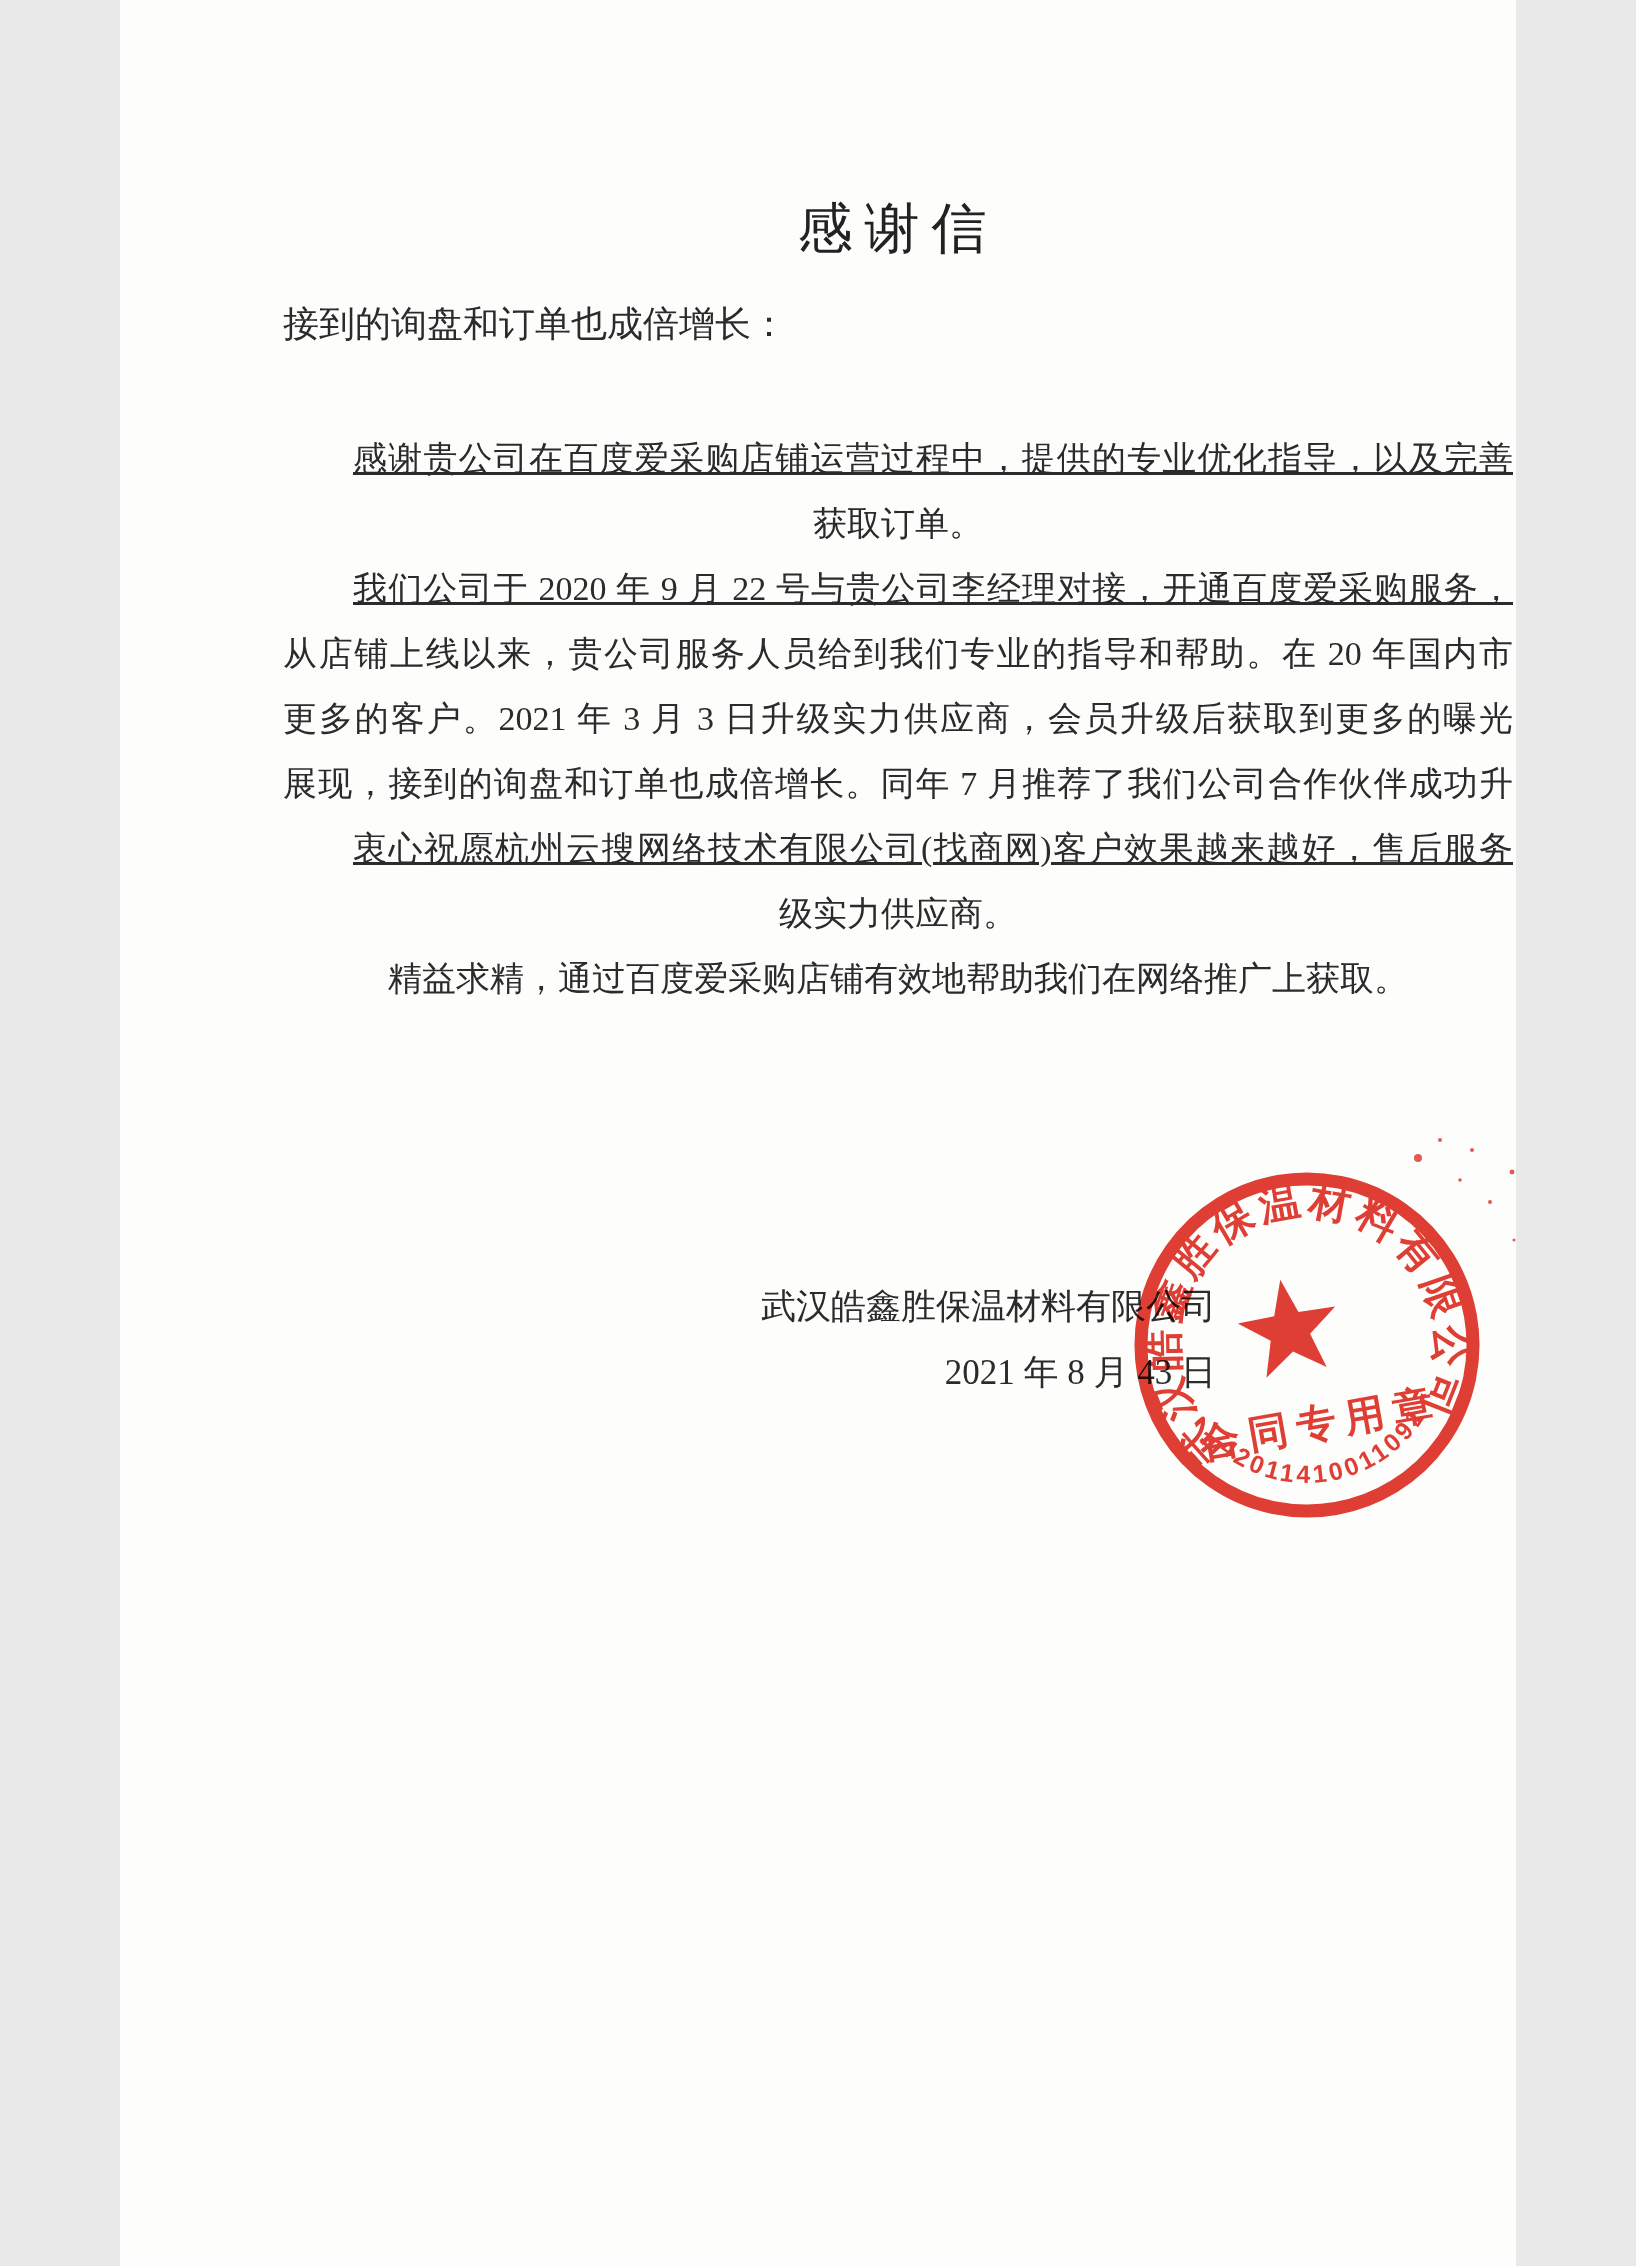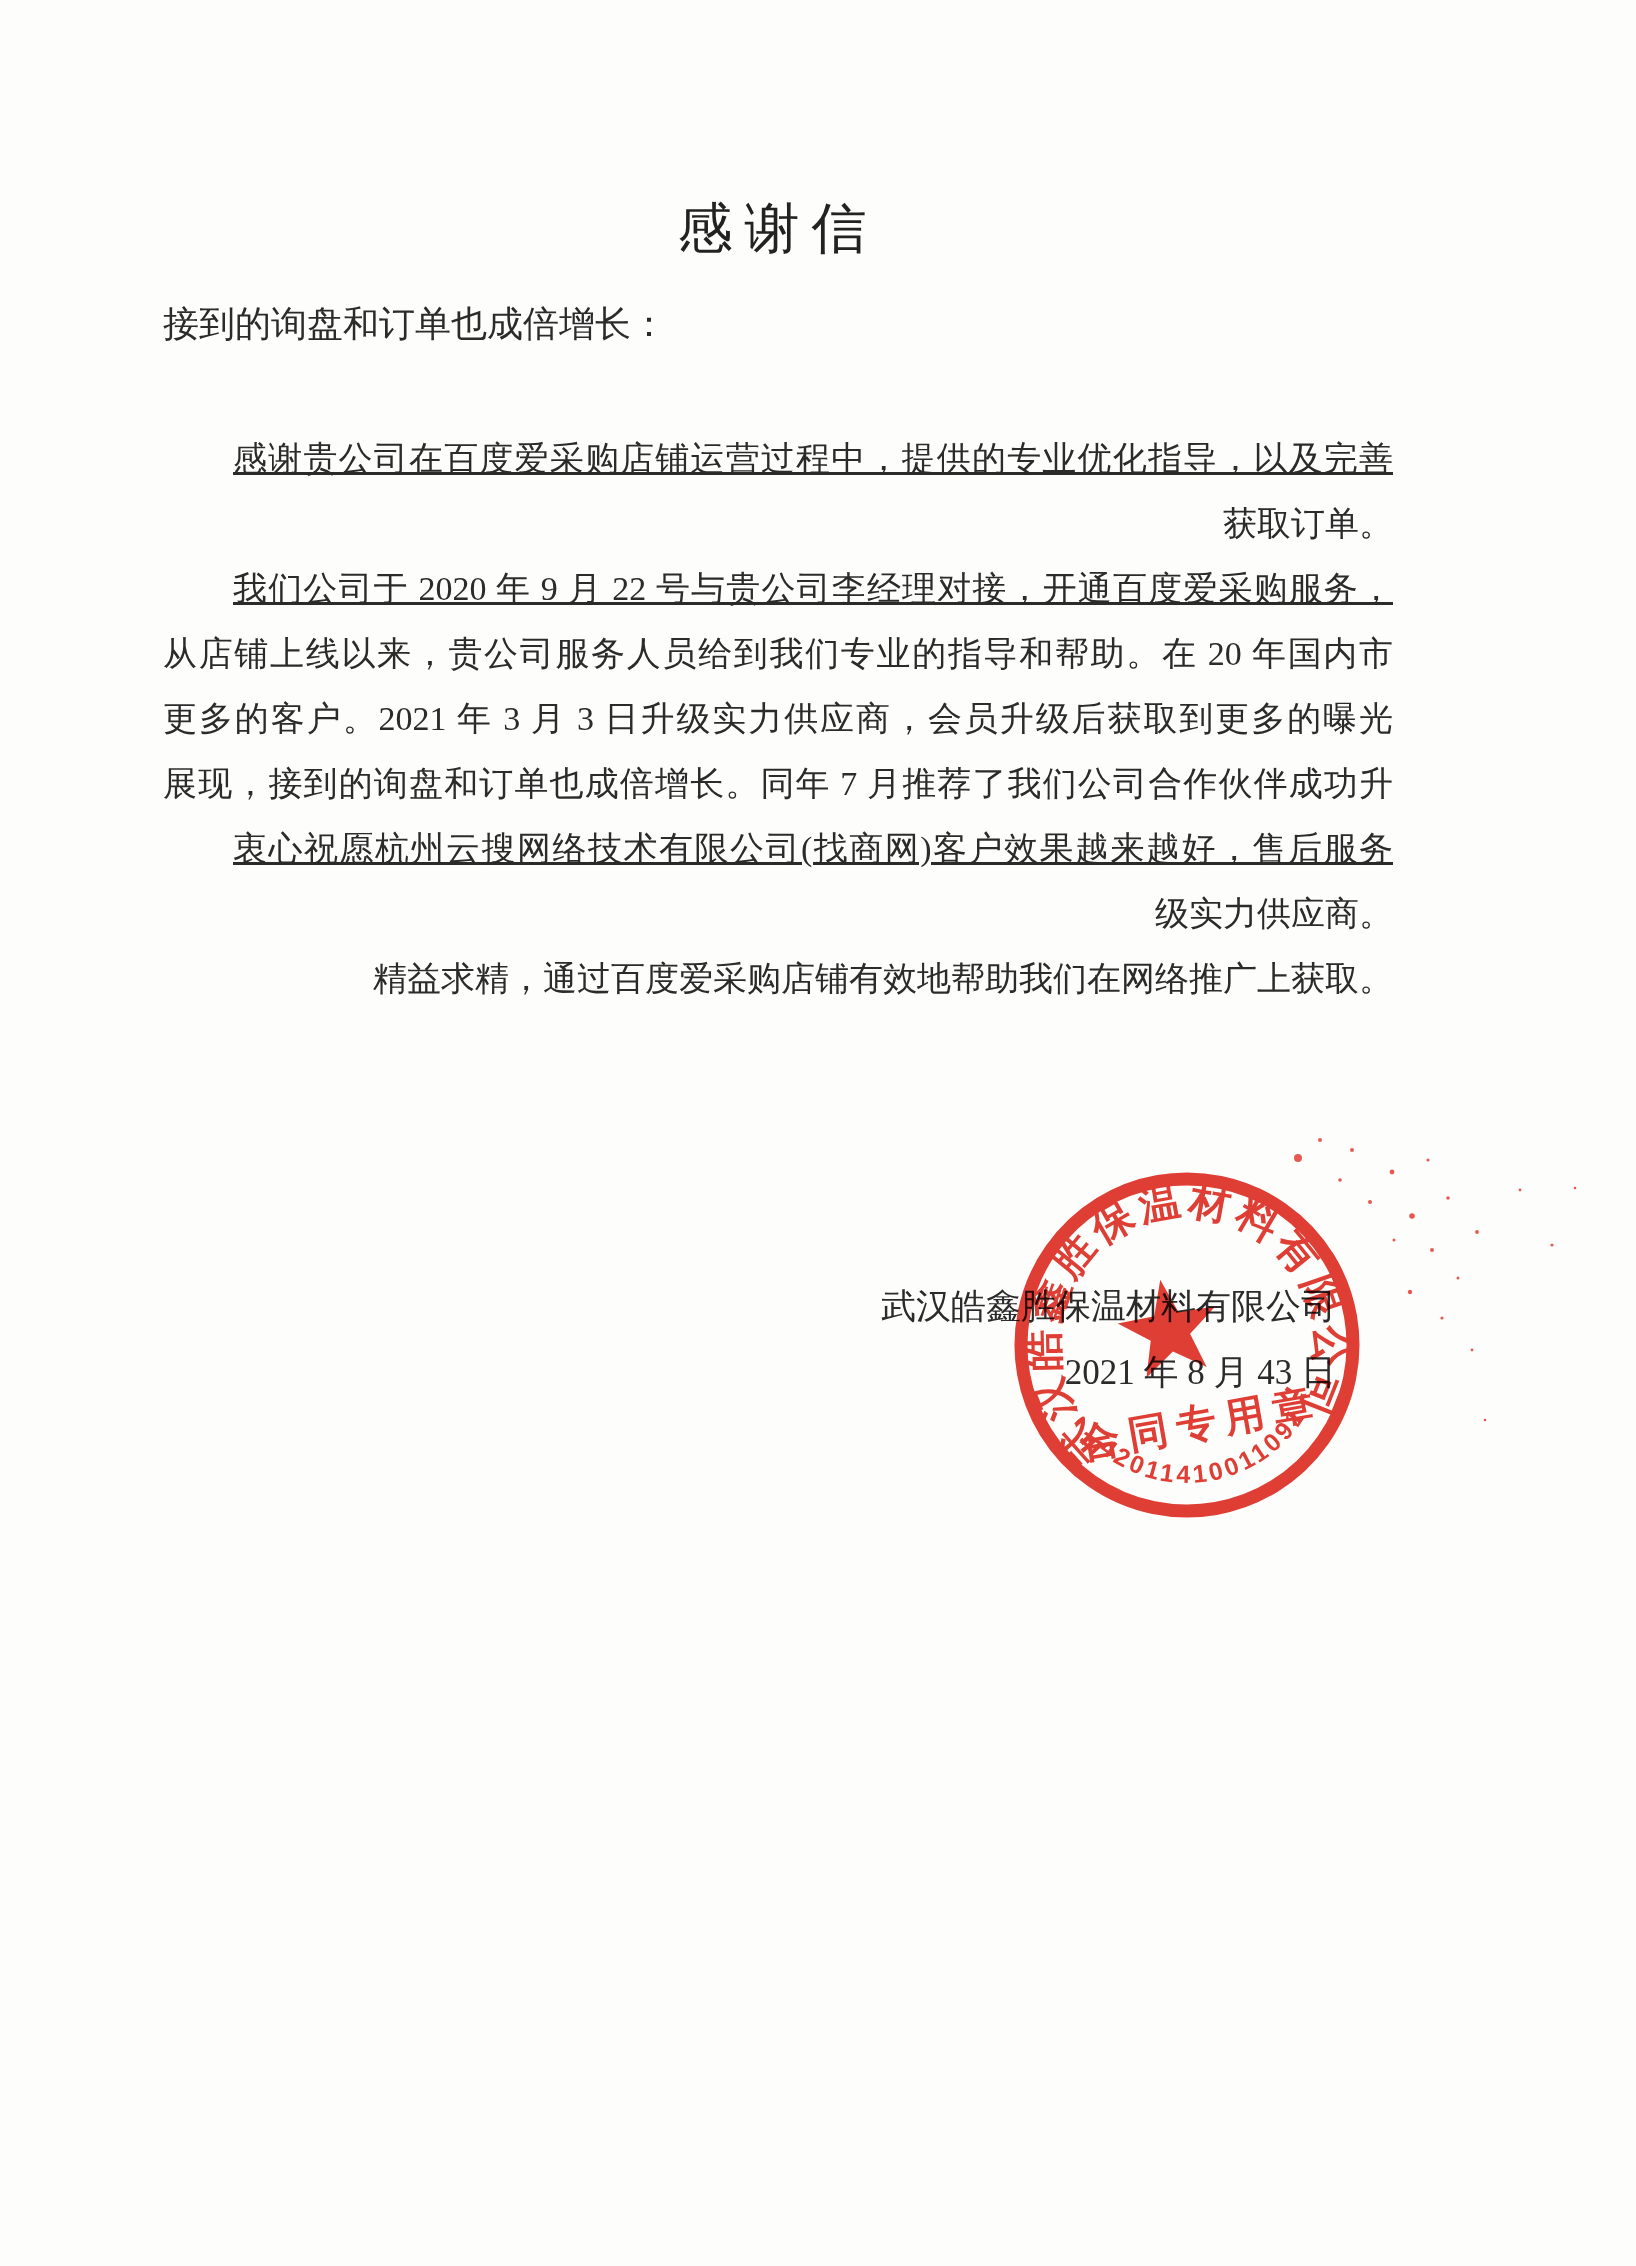--- a/index.html
+++ b/index.html
@@ -1,18 +1,18 @@
 <!DOCTYPE html>
 <html><head>
 <meta charset="utf-8">
 <style>
   html,body{margin:0;padding:0;background:#e9e9e9;}
   .page{
     position:relative;
-    width:1636px;height:2266px;
+    width:1396px;height:2266px;
     margin:0 auto;
     background:#fdfdfc;
     overflow:hidden;
     font-family:"Liberation Serif","DejaVu Serif",serif;
     color:#2b2b2b;
   }
   .title{
     position:absolute;
     top:192px;left:163px;width:1230px;
     text-align:center;
@@ -27,21 +27,21 @@
   }
   .body-block{
     position:absolute;
     top:426px;left:163px;width:1230px;
   }
   .line{
     height:65px;
     line-height:65px;
     font-size:34px;
     white-space:nowrap;
-    text-align:right;
+    text-align:center;
   }
   .line.justify{
     white-space:normal;
     text-align:justify;
     text-align-last:justify;
   }
   .line.indent{ text-indent:70px;text-decoration:underline; }
   .signature{
     position:absolute;
     top:1274px;right:300px;

